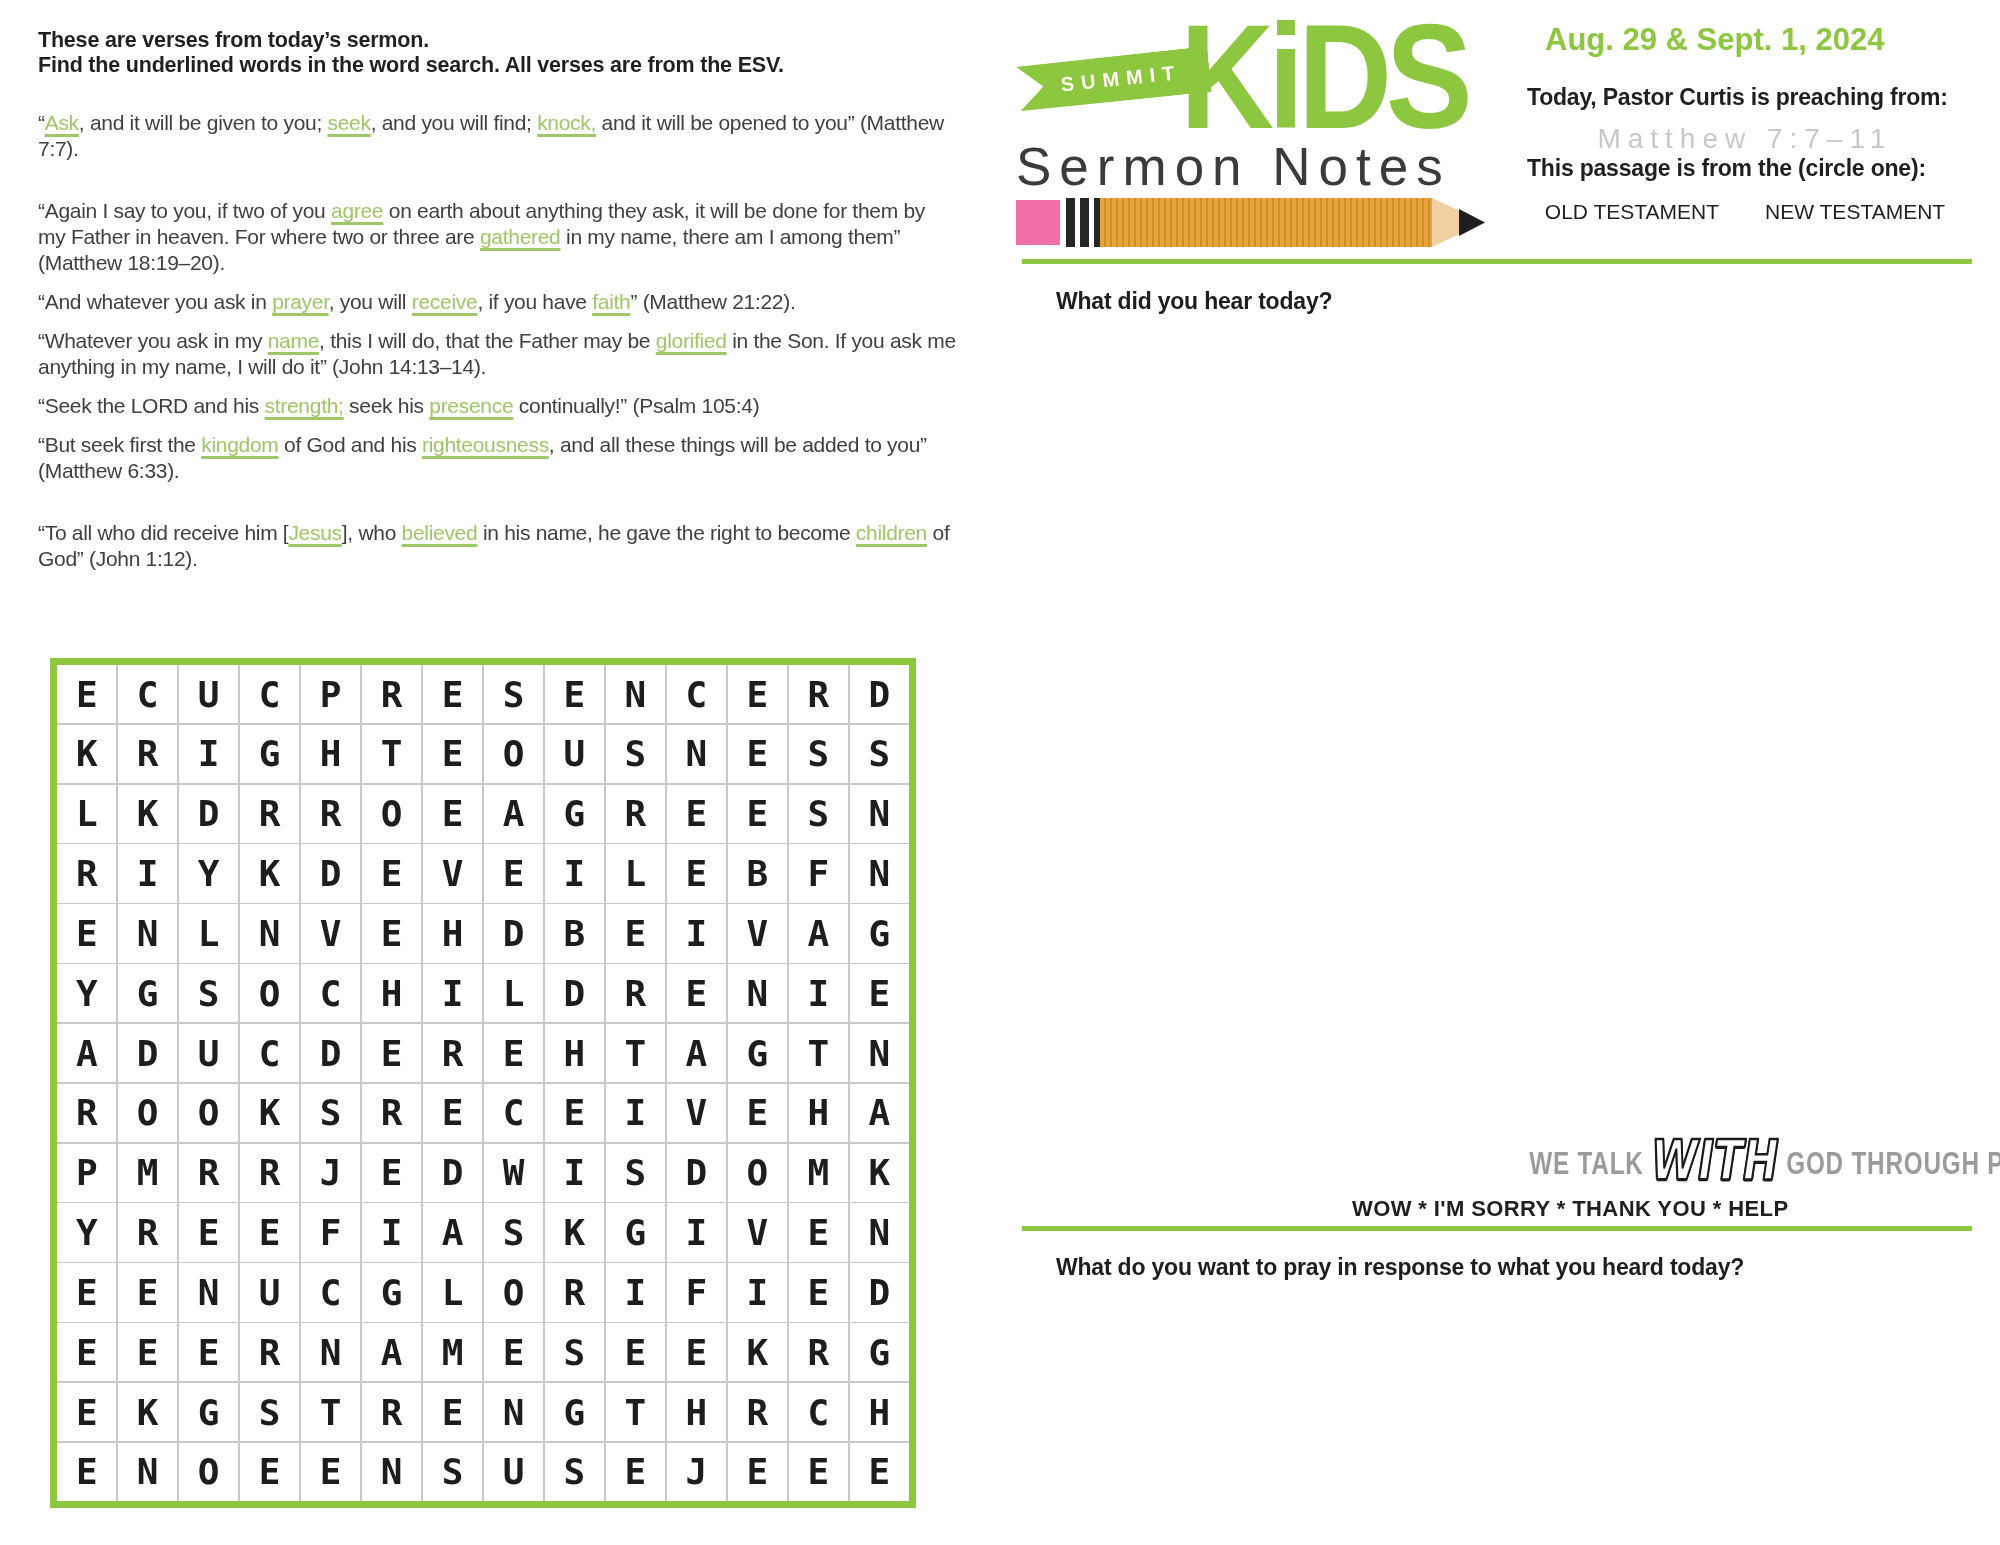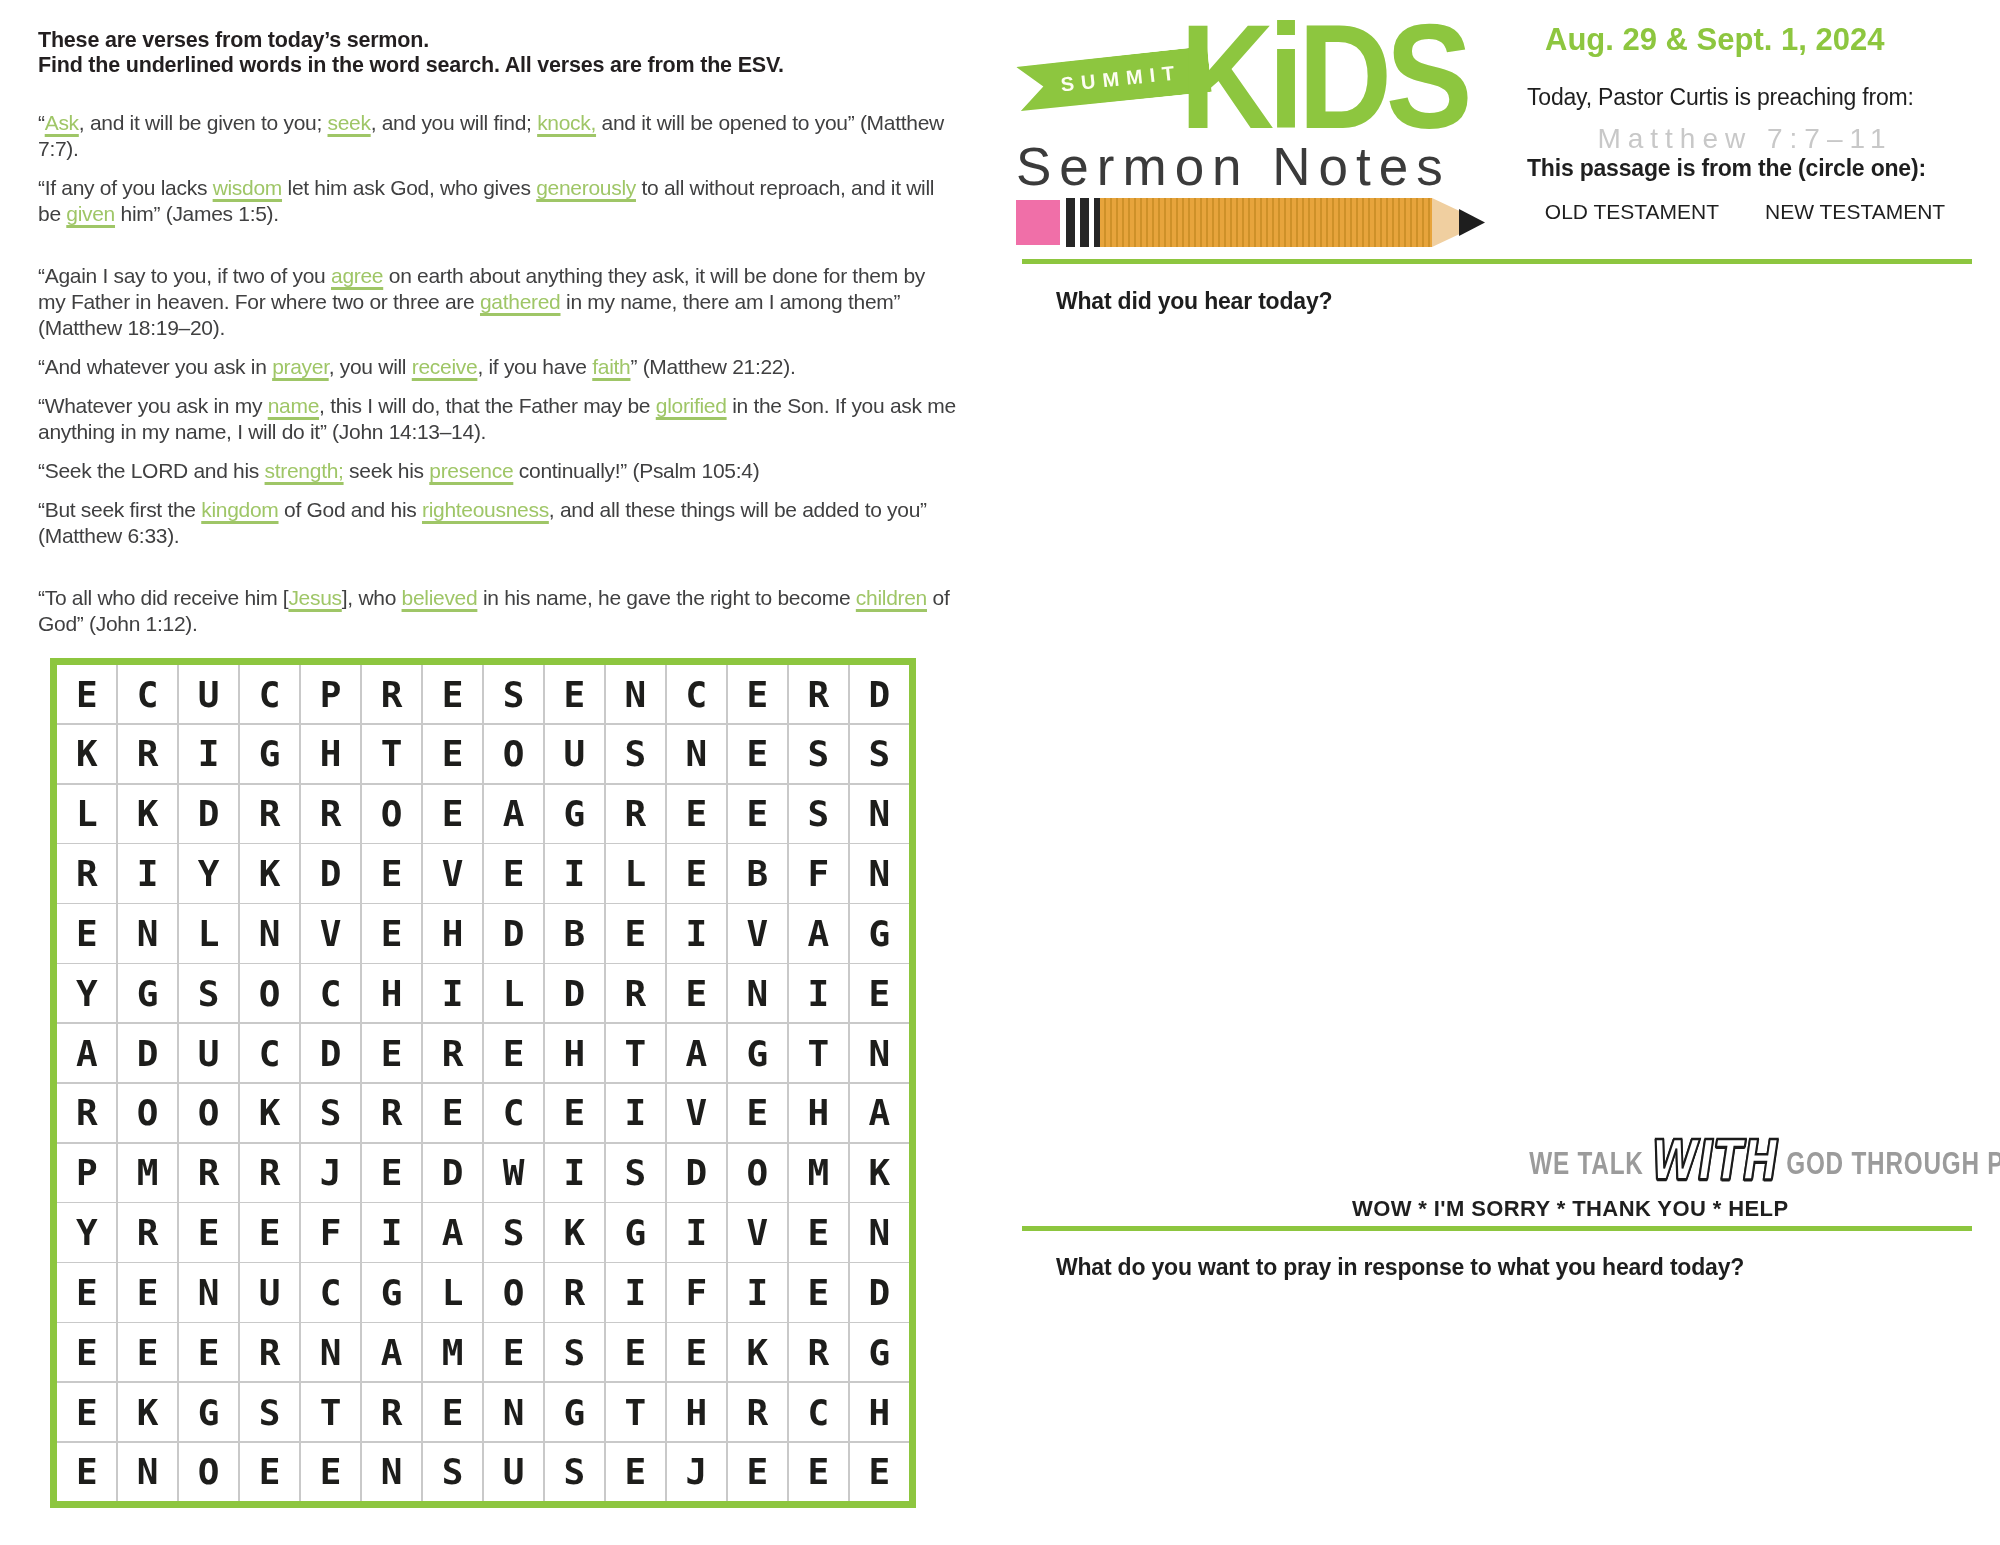--- a/index.html
+++ b/index.html
@@ -52,21 +52,21 @@
     background:repeating-linear-gradient(to right,#e7a43c 0 4px,#ce9129 4px 6px);
   }
   .pencil .tipwrap{position:relative;width:52px;height:49px;}
   .pencil .tip-wood{position:absolute;left:0;top:0;width:52px;height:49px;background:#f0cfa0;
     clip-path:polygon(0 0,100% 50%,0 100%);}
   .pencil .tip-point{position:absolute;left:27px;top:11px;width:26px;height:27px;background:#1e1e1e;
     clip-path:polygon(0 0,100% 50%,0 100%);}
   
   .info{position:absolute;left:1527px;top:22px;width:436px;}
   .date{color:#8dc63f;font-weight:bold;font-size:31px;letter-spacing:0;margin-left:18px;}
-  .preaching{margin-top:26px;font-weight:normal;font-size:23px;color:#1f1f1f;letter-spacing:-0.2px;}
+  .preaching{margin-top:26px;font-weight:bold;font-size:23px;color:#1f1f1f;letter-spacing:-0.2px;}
   .passage{margin-top:12px;text-align:center;color:#c8c8c8;font-size:28px;letter-spacing:7px;}
   .circle-label{font-weight:bold;font-size:23px;color:#1f1f1f;letter-spacing:-0.2px;}
   .testaments{margin-top:18px;display:flex;justify-content:center;gap:46px;font-size:21px;color:#1f1f1f;}
   .rule{position:absolute;left:1022px;width:950px;height:5px;background:#8dc63f;}
   .rule-1{top:259px;} .rule-2{top:1226px;}
   .question{position:absolute;left:1056px;font-weight:bold;font-size:23px;color:#1e1e1e;letter-spacing:-0.2px;}
   .q-hear{top:288px;} .q-pray{top:1254px;}
   .writing-area{position:absolute;background:transparent;}
   .wa-hear{left:1030px;top:330px;width:942px;height:790px;}
   .wa-pray{left:1030px;top:1300px;width:942px;height:230px;}
@@ -85,21 +85,20 @@
 </head>
 <body>
 
 <div class="left-col">
   <div class="intro">
     <div>These are verses from today’s sermon.</div>
     <div>Find the underlined words in the word search. All verses are from the ESV.</div>
   </div>
   <div class="verses">
       <p class="verse"><span>“</span><span class="uw">Ask</span><span>, and it will be given to you; </span><span class="uw">seek</span><span>, and you will find; </span><span class="uw">knock,</span><span> and it will be opened to you” (Matthew 7:7).</span></p>
-      <p class="verse"><span> “If any of you lacks </span><span class="uw">wisdom</span><span> let him ask God, who gives </span><span class="uw">generously</span><span> to all without reproach, and it will be </span><span class="uw">given</span><span> him” (James 1:5).</span></p>
       <p class="verse gap-lg"><span>“Again I say to you, if two of you </span><span class="uw">agree</span><span> on earth about anything they ask, it will be done for them by my Father in heaven. For where two or three are </span><span class="uw">gathered</span><span> in my name, there am I among them” (Matthew 18:19–20).</span></p>
       <p class="verse"><span>“And whatever you ask in </span><span class="uw">prayer</span><span>, you will </span><span class="uw">receive</span><span>, if you have </span><span class="uw">faith</span><span>” (Matthew 21:22).</span></p>
       <p class="verse"><span>“Whatever you ask in my </span><span class="uw">name</span><span>, this I will do, that the Father may be </span><span class="uw">glorified</span><span> in the Son. If you ask me anything in my name, I will do it” (John 14:13–14).</span></p>
       <p class="verse"><span>“Seek the LORD and his </span><span class="uw">strength;</span><span> seek his </span><span class="uw">presence</span><span> continually!” (Psalm 105:4)</span></p>
       <p class="verse"><span>“But seek first the </span><span class="uw">kingdom</span><span> of God and his </span><span class="uw">righteousness</span><span>, and all these things will be added to you” (Matthew 6:33).</span></p>
       <p class="verse gap-lg"><span>“To all who did receive him [</span><span class="uw">Jesus</span><span>], who </span><span class="uw">believed</span><span> in his name, he gave the right to become </span><span class="uw">children</span><span> of God” (John 1:12).</span></p>
     </div>
 </div>
 
 <div class="wordsearch">

